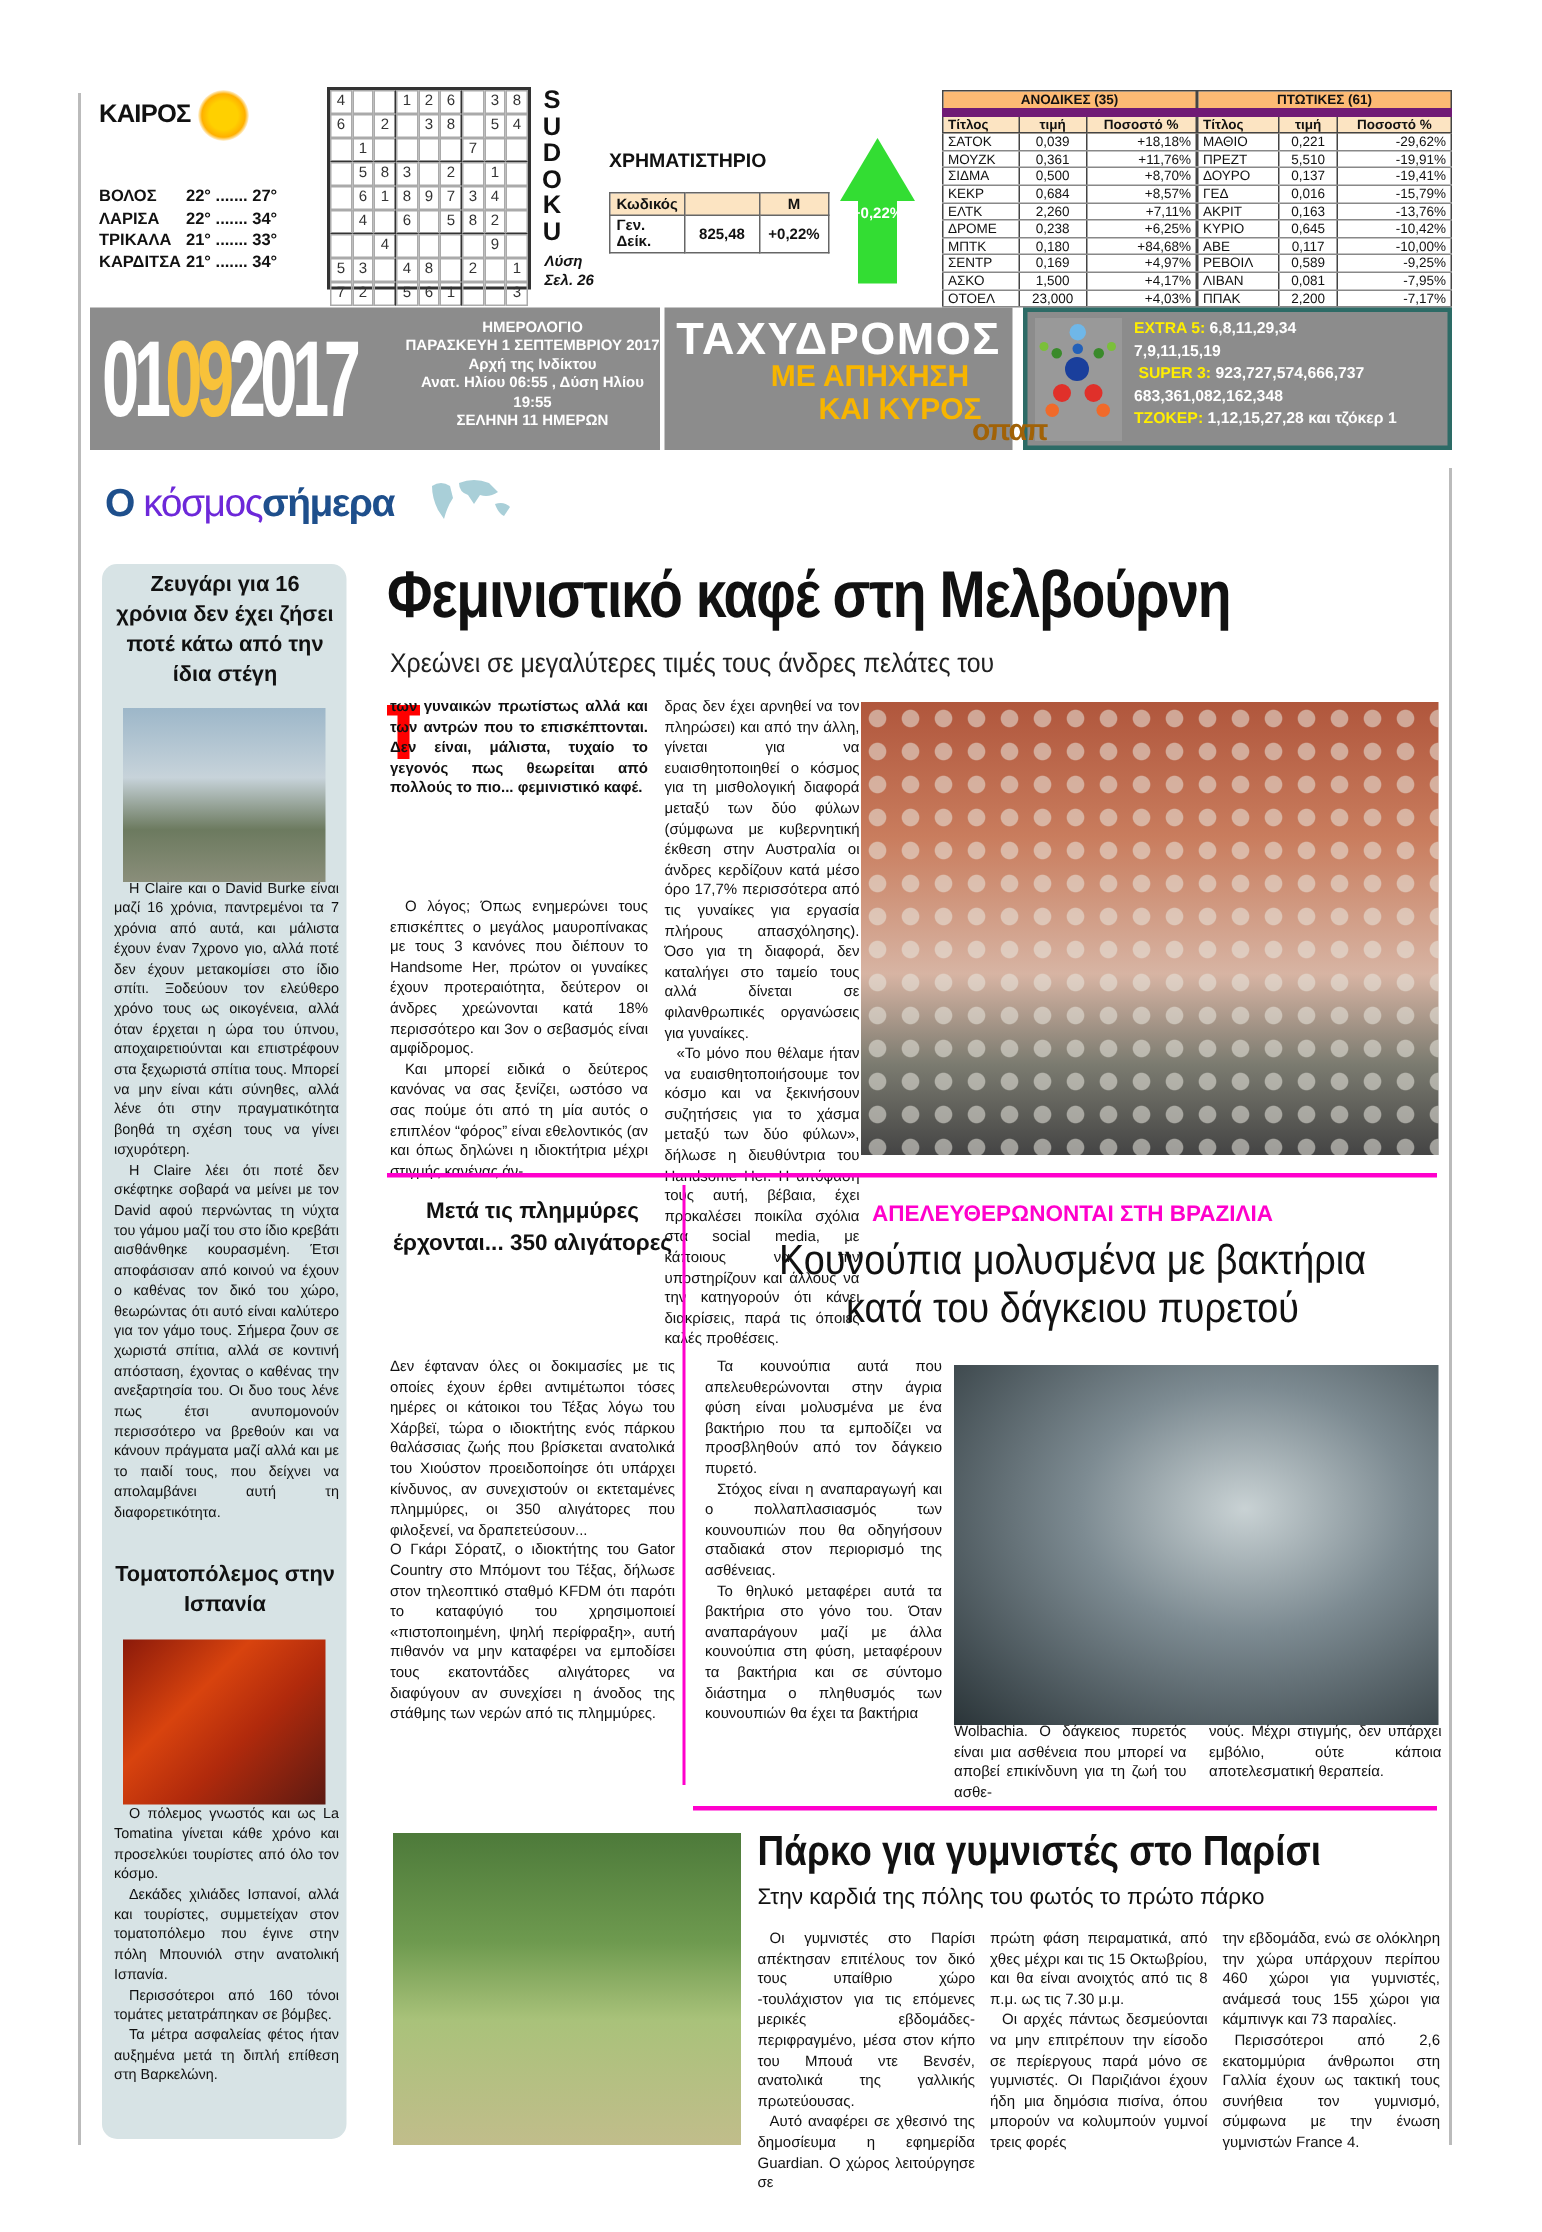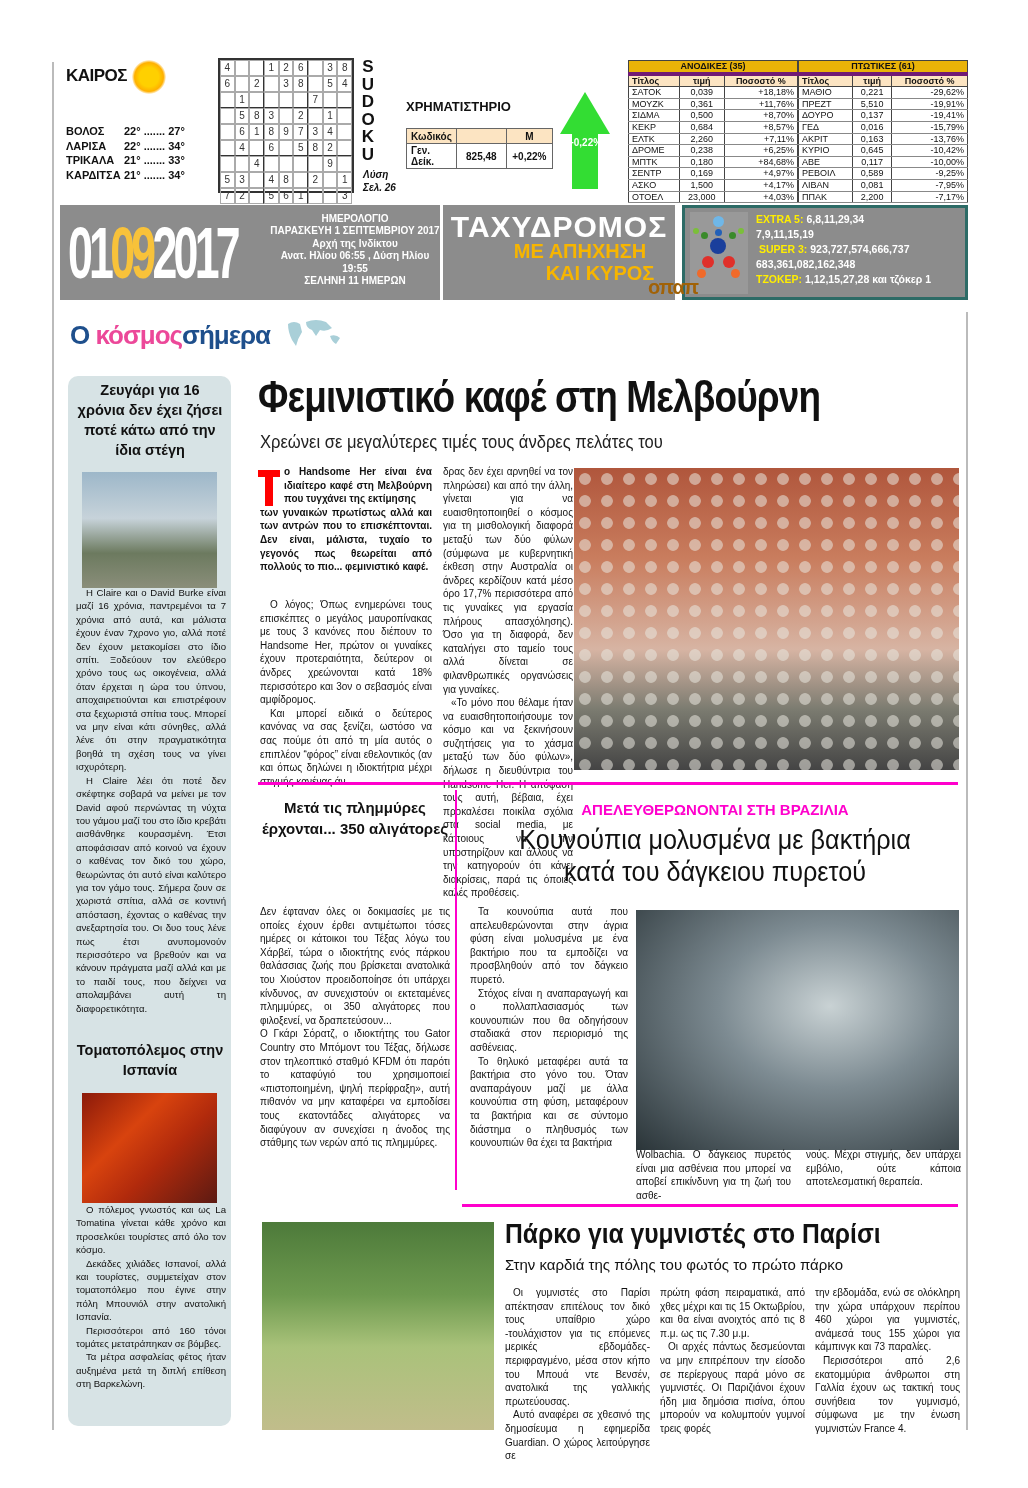--- a/index.html
+++ b/index.html
@@ -30,21 +30,21 @@
   .stock-table td { border:1px solid #666; padding:1px 4px; height:15px; }
   .stock-table tr.h td { background:#fce4c2; }
   .arrow-wrap { left:560px; top:92px; width:50px; height:96px; }
   .arrow-head { width:0; height:0; border-left:25px solid transparent; border-right:25px solid transparent; border-bottom:42px solid #33dd33; }
   .arrow-body { margin-left:12px; width:26px; height:55px; background:#33dd33; }
   .arrow-label { left:564px; top:137px; font-size:10px; font-weight:bold; color:#fff; width:42px; text-align:center; }
 
   
   .movers { top:60px; border:1px solid #444; border-collapse:collapse; font-size:9px; }
   .movers td { padding:0 3px; height:10.6px; line-height:10.6px; }
-  .movers .head td { background:#eab308; font-weight:bold; text-align:center; border-bottom:4px solid #701a75; }
+  .movers .head td { background:#fdba74; font-weight:bold; text-align:center; border-bottom:6px solid #701a75; }
   .movers .colh td { background:#fce4c2; font-weight:bold; border-bottom:1px solid #444; }
   .movers td.c2 { text-align:center; border-left:1px solid #444; border-right:1px solid #444; }
   .movers td.c3 { text-align:right; }
   .movers tr.r td { border-bottom:1px solid #888; }
 
   
   .date-banner { left:60px; top:205px; width:380px; height:95px; background:#8c8c8c; }
   .date-big { left:68px; top:213px; font-weight:bold; font-size:72px; color:#fff; letter-spacing:-6px; transform:scaleX(0.62); transform-origin:left top; white-space:nowrap; line-height:80px; }
   .date-big .hl { color:#f8c23a; }
   .date-info { left:270px; top:213px; width:170px; text-align:center; color:#fff; font-size:10px; font-weight:bold; line-height:12.4px; }
@@ -53,21 +53,21 @@
   .tax-sub { left:500px; top:240px; width:160px; text-align:center; color:#f7b500; font-weight:bold; font-size:20px; line-height:22px; }
   .opap-banner { left:682px; top:205px; width:286px; height:95px; background:#8c8c8c; border:3px solid #2d6b66; }
   .opap-logo { left:690px; top:212px; width:58px; height:82px; background:#999; }
   .opap-text { left:648px; top:276px; width:70px; text-align:left; color:#a16207; font-size:20px; font-weight:bold; letter-spacing:-1px; }
   .dot { position:absolute; border-radius:50%; }
   .opap-lines { left:756px; top:212px; font-size:10.5px; font-weight:bold; color:#fff; line-height:15px; }
   .opap-lines .y { color:#ffee00; }
 
   
   .section-logo { left:70px; top:320px; font-weight:bold; font-size:26px; color:#1e4f8c; letter-spacing:-1px; }
-  .section-logo .mid { color:#ec4899; font-weight:bold; }
+  .section-logo .mid { color:#6d28d9; font-weight:normal; }
   .map-icon { left:286px; top:318px; width:56px; height:30px; }
 
   
   .sidebar { left:68px; top:376px; width:163px; height:1050px; background:#d7e3e5; border-radius:10px; }
   .side-head { left:76px; top:380px; width:148px; text-align:center; font-weight:bold; font-size:14.5px; line-height:20px; }
   .side-img { left:82px; top:472px; width:135px; height:116px; background: linear-gradient(180deg,#9db7c9 0%,#c7d3da 40%,#6c7a5f 70%,#8a8e7a 100%); }
   .side-text { left:76px; top:586px; width:150px; font-size:9.6px; line-height:13.4px; text-align:justify; }
   .side-text p { text-indent:10px; }
   .side-head2 { left:76px; top:1040px; width:148px; text-align:center; font-weight:bold; font-size:14.5px; line-height:20px; }
   .side-img2 { left:82px; top:1093px; width:135px; height:110px; background: linear-gradient(135deg,#8b1a0a 0%,#d8430e 35%,#b12a0c 60%,#5c1a12 100%); }
@@ -443,21 +443,20 @@
   <p>Τα μέτρα ασφαλείας φέτος ήταν αυξημένα μετά τη διπλή επίθεση στη Βαρκελώνη.</p>
 </div>
 
 <div class="abs main-title">Φεμινιστικό καφέ στη Μελβούρνη</div>
 <div class="abs main-sub">Χρεώνει σε μεγαλύτερες τιμές τους άνδρες πελάτες του</div>
 <div class="abs" style="left:258px;top:470px;width:22px;height:36px">
   <div style="position:absolute;left:0;top:0;width:22px;height:7px;background:#f00"></div>
   <div style="position:absolute;left:7px;top:0;width:8px;height:36px;background:#f00"></div>
 </div>
 <div class="abs lead">
-  <span class="ind">ο Handsome Her είναι ένα ιδιαίτερο καφέ στη Μελβούρνη που τυγχάνει της εκτίμησης</span>
   <span>των γυναικών πρωτίστως αλλά και των αντρών που το επισκέπτονται. Δεν είναι, μάλιστα, τυχαίο το γεγονός πως θεωρείται από πολλούς το πιο... φεμινιστικό καφέ.</span>
 </div>
 <div class="abs col1">
   <p>Ο λόγος; Όπως ενημερώνει τους επισκέπτες ο μεγάλος μαυροπίνακας με τους 3 κανόνες που διέπουν το Handsome Her, πρώτον οι γυναίκες έχουν προτεραιότητα, δεύτερον οι άνδρες χρεώνονται κατά 18% περισσότερο και 3ον ο σεβασμός είναι αμφίδρομος.</p>
   <p>Και μπορεί ειδικά ο δεύτερος κανόνας να σας ξενίζει, ωστόσο να σας πούμε ότι από τη μία αυτός ο επιπλέον “φόρος” είναι εθελοντικός (αν και όπως δηλώνει η ιδιοκτήτρια μέχρι στιγμής κανένας άν-</p>
 </div>
 <div class="abs col2">
   <p style="text-indent:0">δρας δεν έχει αρνηθεί να τον πληρώσει) και από την άλλη, γίνεται για να ευαισθητοποιηθεί ο κόσμος για τη μισθολογική διαφορά μεταξύ των δύο φύλων (σύμφωνα με κυβερνητική έκθεση στην Αυστραλία οι άνδρες κερδίζουν κατά μέσο όρο 17,7% περισσότερα από τις γυναίκες για εργασία πλήρους απασχόλησης). Όσο για τη διαφορά, δεν καταλήγει στο ταμείο τους αλλά δίνεται σε φιλανθρωπικές οργανώσεις για γυναίκες.</p>
   <p>«Το μόνο που θέλαμε ήταν να ευαισθητοποιήσουμε τον κόσμο και να ξεκινήσουν συζητήσεις για το χάσμα μεταξύ των δύο φύλων», δήλωσε η διευθύντρια του Handsome Her. Η απόφαση τους αυτή, βέβαια, έχει προκαλέσει ποικίλα σχόλια στα social media, με κάποιους να την υποστηρίζουν και άλλους να την κατηγορούν ότι κάνει διακρίσεις, παρά τις όποιες καλές προθέσεις.</p>
 </div>

